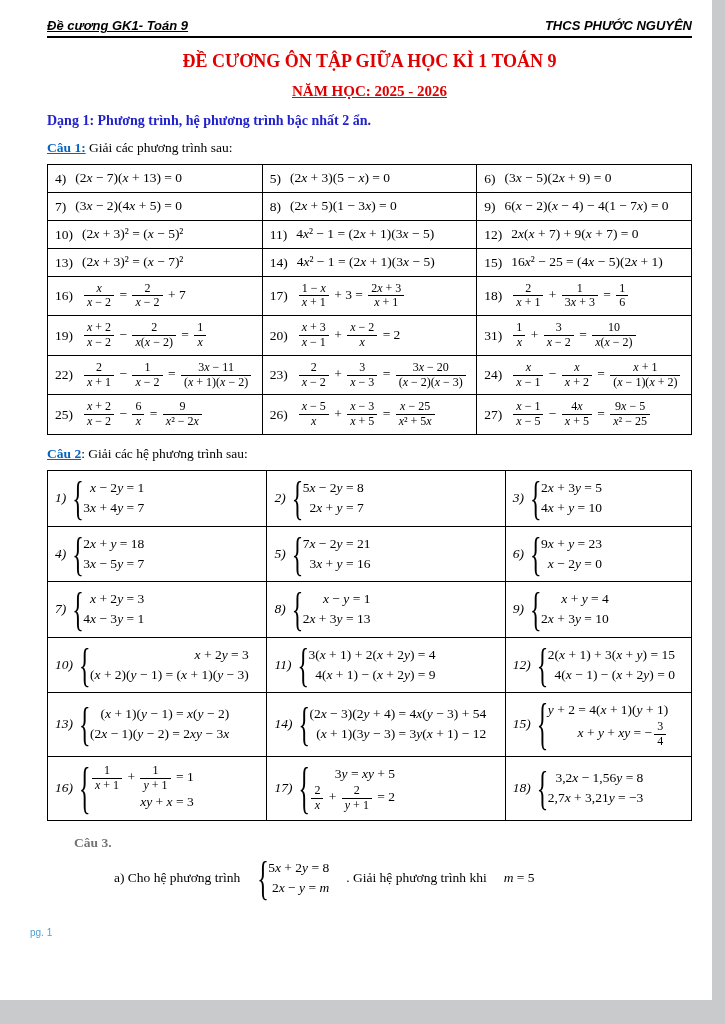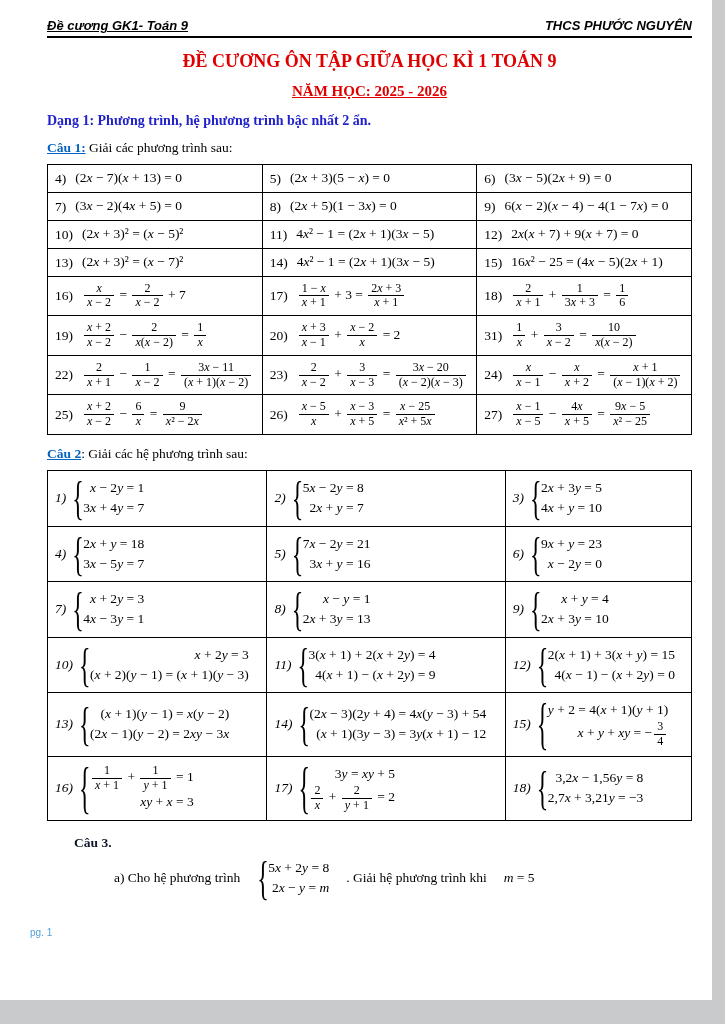--- a/index.html
+++ b/index.html
@@ -55,21 +55,21 @@
   .system { position: relative; display: inline-flex; align-items: center; vertical-align: middle; padding-left: 11px; }
   .brace {
     position: absolute; left: 0; top: calc(50% - 12px);
     font-size: 24px; line-height: 1; font-weight: 400;
     transform-origin: 50% 50%;
     font-family: "Liberation Serif", serif;
   }
   .sys-lines { display: inline-flex; flex-direction: column; align-items: flex-end; }
   .sys-line { line-height: 1.5; }
 
-  .cau3-label { margin-top: 14px; margin-left: 27px; color: #0f172a; font-weight: bold; font-size: 13.5px; }
+  .cau3-label { margin-top: 14px; margin-left: 27px; color: #737373; font-weight: bold; font-size: 13.5px; }
   .cau3-line { margin-top: 7px; margin-left: 67px; font-size: 13.5px; display: flex; align-items: center; gap: 17px; flex-wrap: nowrap; }
 
   .footer {
     position: absolute; left: 30px; top: 927px;
     font-family: "Liberation Sans", sans-serif;
     font-size: 10px; color: #4d9fd6;
   }
 </style>
 </head>
 <body>

